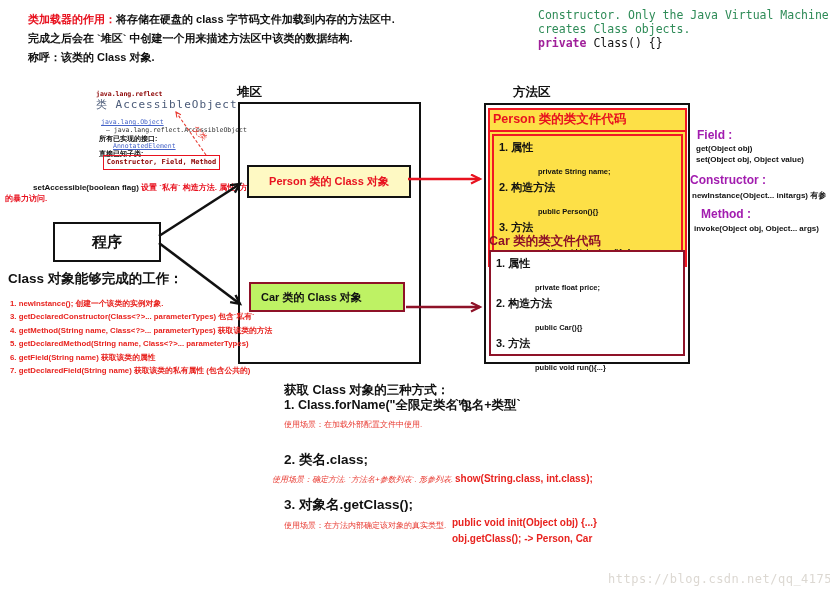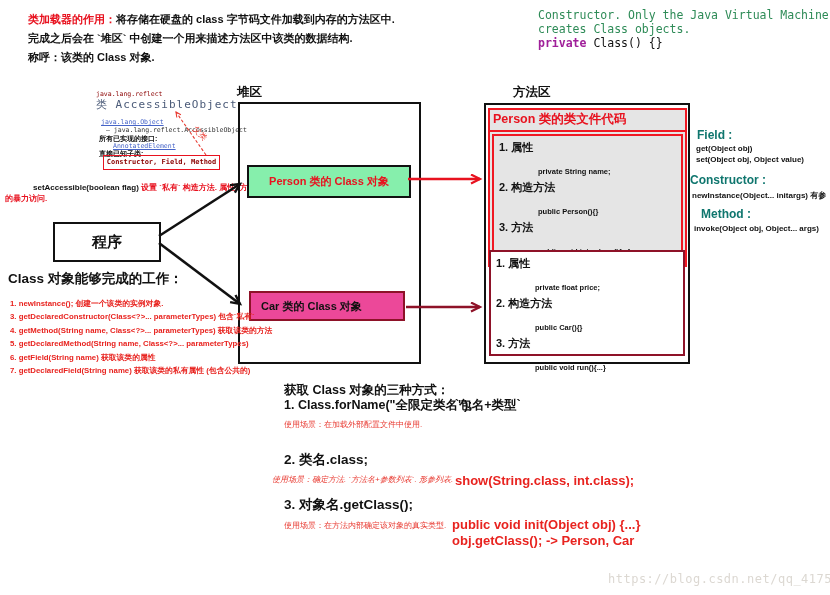--- a/index.html
+++ b/index.html
@@ -9,21 +9,21 @@
   .red{color:#e8121f;}
   .blk{color:#111;padding-left:28px;}
   .mono{font-family:"DejaVu Sans Mono",monospace;}
   .teal{color:#2e8b57;}
   .kw{color:#a0209a;font-weight:bold;}
   .link{color:#4664c8;text-decoration:underline;}
 
   .hdr{font-size:11px;font-weight:bold;line-height:19px;}
   .codeblk{font-size:11.5px;line-height:14px;font-family:"DejaVu Sans Mono",monospace;}
 
-  .jd-pkg{left:96px;top:90px;font-size:6.5px;color:#8b0000;font-family:"DejaVu Sans Mono",monospace;}
+  .jd-pkg{left:96px;top:90px;font-size:6.5px;color:#8b0000;font-family:"DejaVu Sans Mono",monospace;font-weight:bold;}
   .jd-class{left:96px;top:97px;font-size:11px;color:#4a5a78;font-family:"DejaVu Sans Mono",monospace;letter-spacing:1px;}
   .jd-obj{left:101px;top:118px;font-size:6.5px;}
   .jd-hier{left:106px;top:126px;font-size:6.5px;color:#333;}
   .jd-il{left:99px;top:134px;font-size:7px;font-weight:bold;}
   .jd-if{left:113px;top:142px;font-size:6.5px;}
   .jd-sl{left:99px;top:149px;font-size:7px;font-weight:bold;}
   .jd-box{left:103px;top:155px;width:115px;height:13px;border:1.2px solid #e8121f;
     font-size:7px;line-height:12px;text-align:center;color:#8b0000;font-weight:bold;
     font-family:"DejaVu Sans Mono",monospace;white-space:nowrap;}
   .jd-parent{left:192px;top:128px;font-size:8px;color:#e8382f;transform:rotate(45deg);}
@@ -33,43 +33,43 @@
 
   .progbox{left:53px;top:222px;width:104px;height:36px;border:2.8px solid #111;
     display:flex;align-items:center;justify-content:center;font-size:15px;font-weight:bold;}
 
   .jobs-h{left:8px;top:270px;font-size:13.5px;font-weight:bold;}
   .jobs{left:10px;top:297px;font-size:7.8px;font-weight:bold;color:#e8231f;line-height:13.4px;z-index:12;}
 
   .zone-label{font-size:12.5px;font-weight:bold;}
   .heapbox{left:238px;top:102px;width:179px;height:258px;border:2.6px solid #111;}
   .pheap{left:247px;top:165px;width:160px;height:29px;border:2.6px solid #111;
-    display:flex;align-items:center;justify-content:center;font-size:11px;font-weight:bold;color:#e8121f;z-index:5;background:#86efac;}
-  .cheap{left:249px;top:291px;width:156px;height:30px;border:2.6px solid #8e1228;
-    display:flex;align-items:center;padding-left:10px;font-size:11px;font-weight:bold;color:#111;z-index:5;background:#ec4899;box-sizing:border-box;}
+    display:flex;align-items:center;justify-content:center;font-size:11px;font-weight:bold;color:#e8121f;z-index:5;background:#fef9c3;}
+  .cheap{left:249px;top:282px;width:156px;height:30px;border:2.6px solid #8e1228;
+    display:flex;align-items:center;padding-left:10px;font-size:11px;font-weight:bold;color:#111;z-index:5;background:#bef264;box-sizing:border-box;}
 
   .mabox{left:484px;top:103px;width:202px;height:257px;border:2.6px solid #111;background:#fff;z-index:4;}
 
-  .psec{left:488px;top:108px;width:195px;border:2.4px solid #f01823;z-index:6;background:#e5e5e5;}
+  .psec{left:488px;top:108px;width:195px;border:2.4px solid #f01823;z-index:6;background:#fde047;}
   .psec .sec-title{font-size:12.5px;font-weight:bold;color:#e8121f;padding:1px 0 2px 3px;border-bottom:2.4px solid #f01823;}
   .inbox-r{margin:2px;border:2.4px solid #f01823;padding-bottom:5px;}
   .csec-title{left:489px;top:233px;font-size:12.5px;font-weight:bold;color:#8e1228;
     border-bottom:2px solid #8e1228;padding-bottom:1px;z-index:6;}
   .cbox{left:489px;top:250px;width:192px;height:102px;border:2.4px solid #8e1228;z-index:6;background:#fff;}
   .inbox-m{padding-bottom:4px;}
   .item-label{font-size:11px;font-weight:bold;color:#111;margin:4px 0 0 5px;white-space:nowrap;}
   .item-code{font-size:7.5px;font-weight:bold;color:#111;margin:12px 0 0 44px;white-space:nowrap;}
 
-  .api-t{font-size:12px;font-weight:bold;color:#0f766e;}
+  .api-t{font-size:12px;font-weight:bold;color:#a21caf;}
   .api-m{font-size:8px;font-weight:bold;color:#111;text-align:right;}
 
   .w-h{font-size:12.5px;font-weight:bold;}
   .w-big{font-size:13.5px;font-weight:bold;}
   .w-usage{font-size:8px;color:#e8382f;}
-  .w-code{font-size:13px;font-weight:bold;color:#e8231f;}
+  .w-code{font-size:10px;font-weight:bold;color:#e8231f;}
 
   .watermark{left:608px;top:572px;font-size:12px;color:#dcd8d2;
     font-family:"DejaVu Sans Mono",monospace;letter-spacing:0.5px;}
 
   svg.overlay{position:absolute;left:0;top:0;z-index:20;pointer-events:none;}
 </style>
 </head>
 <body>
 
 <div class="canvas">
@@ -130,20 +130,21 @@
     <div class="inbox-r">
       <div class="item-label">1. 属性</div>
       <div class="item-code">private String name;</div>
       <div class="item-label">2. 构造方法</div>
       <div class="item-code">public Person(){}</div>
       <div class="item-label">3. 方法</div>
       <div class="item-code">public void introduce(){...}</div>
     </div>
   </div>
 
+  <div class="abs csec-title">Car 类的类文件代码</div>
   <div class="abs cbox">
     <div class="inbox-m">
       <div class="item-label">1. 属性</div>
       <div class="item-code">private float price;</div>
       <div class="item-label">2. 构造方法</div>
       <div class="item-code">public Car(){}</div>
       <div class="item-label">3. 方法</div>
       <div class="item-code">public void run(){...}</div>
     </div>
   </div>

